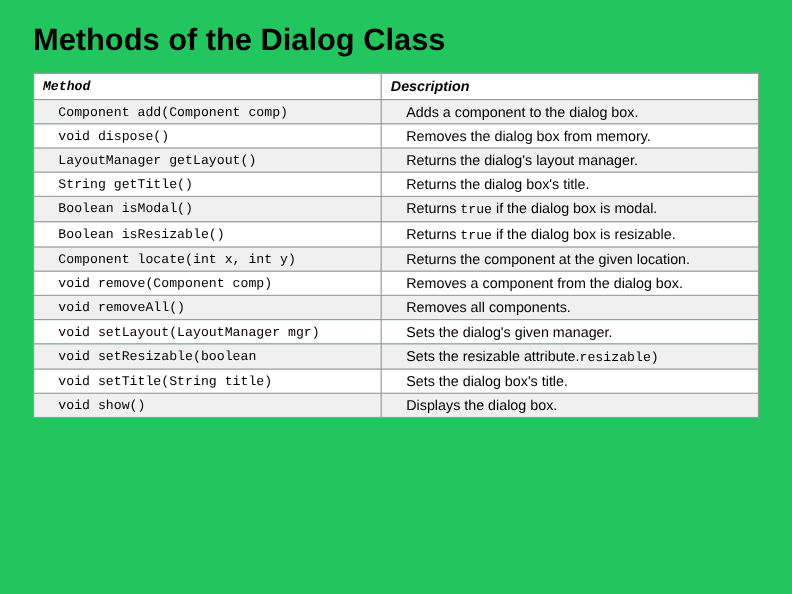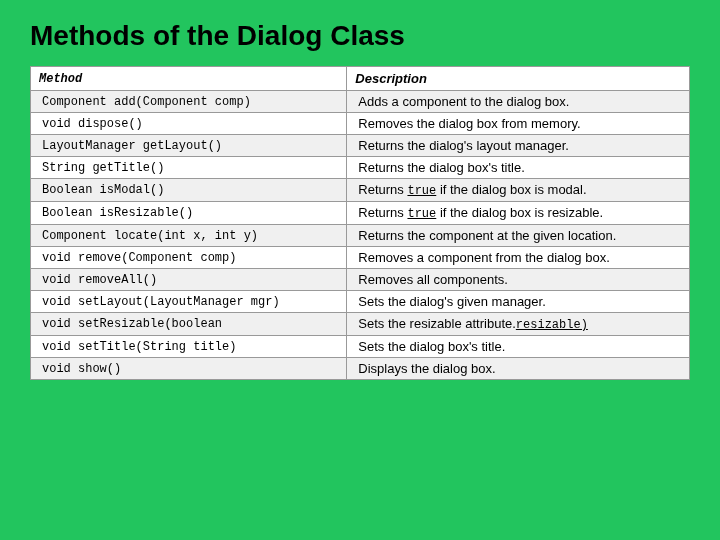--- a/index.html
+++ b/index.html
@@ -39,38 +39,37 @@
       border: 1px solid #999;
       font-size: 14px;
     }
     tbody tr:nth-child(odd) {
       background: #f0f0f0;
     }
     tbody tr:nth-child(even) {
       background: #fff;
     }
     tbody td {
-      padding: 3px 11px;
+      padding: 3px 22px;
       border: 1px solid #999;
       vertical-align: middle;
     }
     .method-col {
       font-family: 'Courier New', Courier, monospace;
       font-size: 12px;
       width: 48%;
     }
     .desc-col {
       font-family: Arial, sans-serif;
       font-size: 13px;
       width: 52%;
     }
     .inline-code {
       font-family: 'Courier New', Courier, monospace;
       font-size: 12px;
-      text-decoration: underline;
     }
   </style>
 </head>
 <body>
 
 <div class="window">
   <h1>Methods of the Dialog Class</h1>
   <table>
     <thead>
       <tr>

